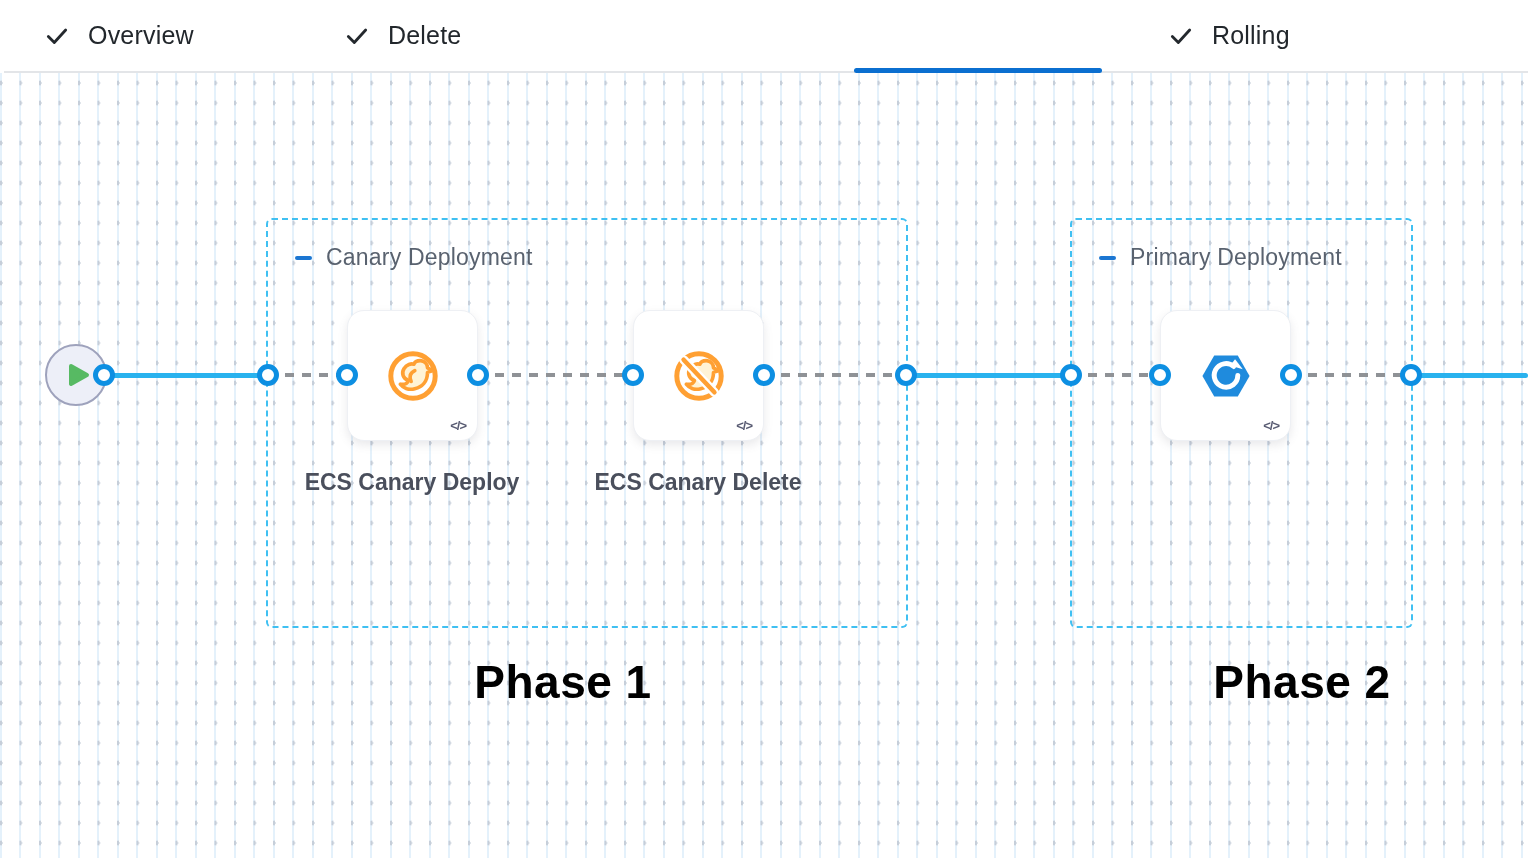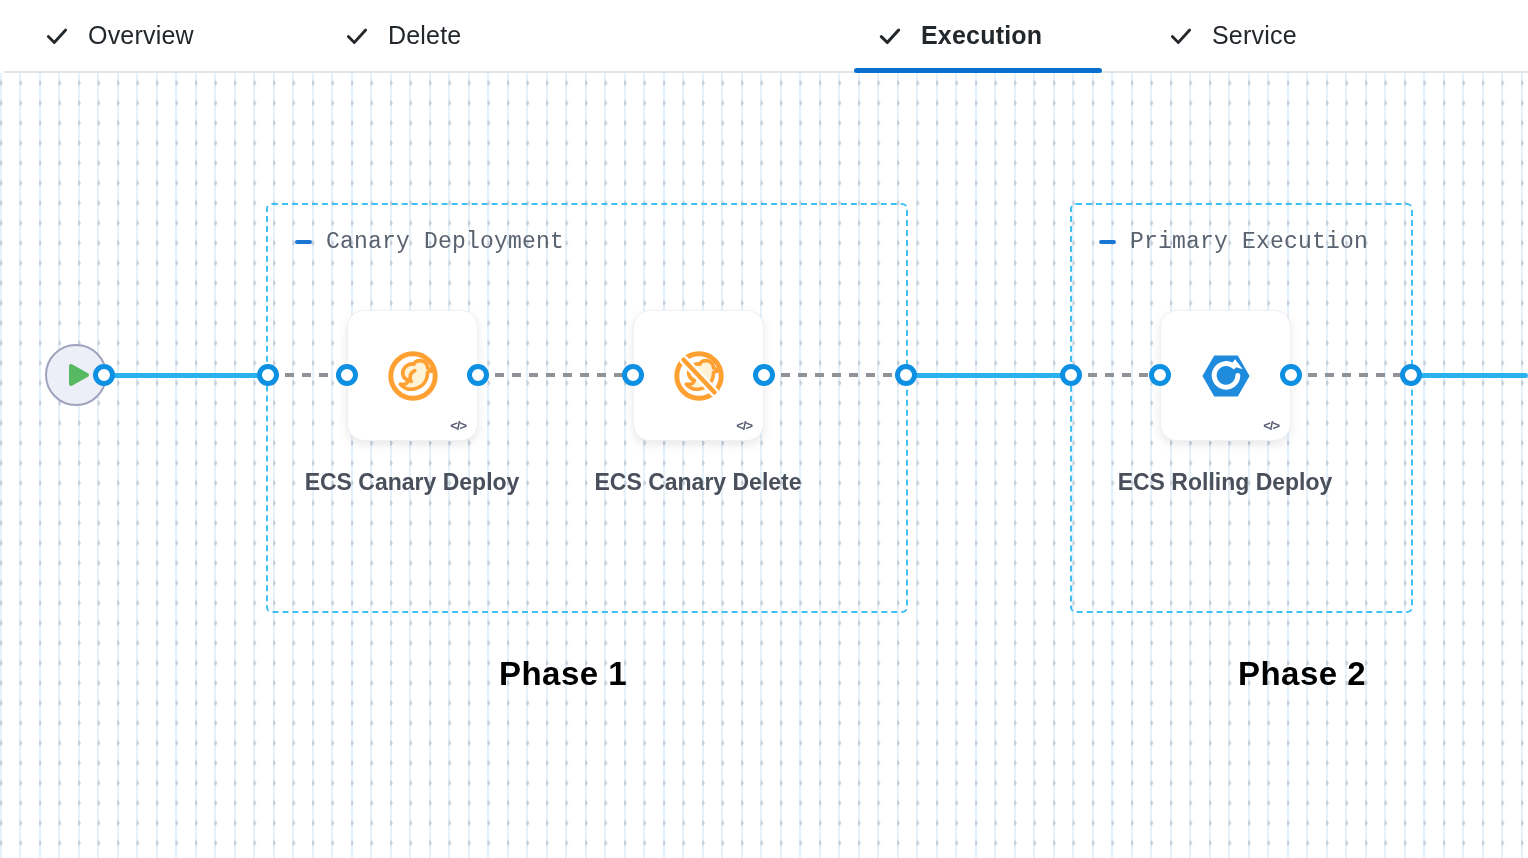--- a/index.html
+++ b/index.html
@@ -44,22 +44,22 @@
   }
   
   .start-node{
     position:absolute;left:45px;top:271px;width:62px;height:62px;border-radius:50%;
     background:#edeff8;border:2px solid #9ea2bc;display:flex;align-items:center;
     justify-content:center;z-index:5;box-sizing:border-box;
   }
   .start-node svg{margin-left:5px;}
   
   .group{
-    position:absolute;top:130px;height:410px;border:2px dashed #3fc0f2;
-    border-radius:6px;box-sizing:border-box;z-index:2;font-family:Liberation Mono, monospace;
+    position:absolute;top:145px;height:410px;border:2px dashed #3fc0f2;
+    border-radius:6px;box-sizing:border-box;z-index:2;
   }
   .group-header{
     position:absolute;left:27px;top:24px;display:flex;align-items:center;gap:14px;
   }
   .minus-btn{width:17px;height:4px;background:#1b76d2;border-radius:2px;cursor:pointer;}
   .group-title{font-size:23px;color:#59626f;font-weight:500;letter-spacing:.2px;}
   
   .card{
     position:absolute;top:237px;width:131px;height:131px;background:#ffffff;
     border:1px solid #eef0f4;border-radius:17px;box-sizing:border-box;
@@ -69,21 +69,21 @@
   .code-badge{
     position:absolute;right:11px;bottom:7px;font-size:13px;font-weight:700;
     color:#585b72;letter-spacing:-1px;
   }
   .step-label{
     position:absolute;top:389px;width:220px;text-align:center;
     font-size:23px;line-height:40px;font-weight:600;color:#4a4f5c;z-index:4;
   }
   .phase-label{
     position:absolute;top:582px;width:300px;text-align:center;
-    font-size:33px;font-weight:700;color:#000000;z-index:4;letter-spacing:.5px;
+    font-size:46px;font-weight:700;color:#000000;z-index:4;letter-spacing:.5px;
   }
 </style>
 </head>
 <body>
 
 <div class="tabbar">
 
   <div class="tab" style="left:40px">
     <span class="check">
       <svg width="26" height="26" viewBox="0 0 24 24">
@@ -96,36 +96,28 @@
   <div class="tab" style="left:340px">
     <span class="check">
       <svg width="26" height="26" viewBox="0 0 24 24">
           <path d="M4 12.5 L9.5 18 L20 6.5" stroke="#24292e" stroke-width="2.6" fill="none" stroke-linecap="round" stroke-linejoin="round"></path>
         </svg>
     </span>
     <span class="tab-label">Delete</span>
   </div>
 
 
-  <div class="tab active" style="left:873px">
-    <span class="check">
-      <svg width="26" height="26" viewBox="0 0 24 24">
-          <path d="M4 12.5 L9.5 18 L20 6.5" stroke="#24292e" stroke-width="2.9" fill="none" stroke-linecap="round" stroke-linejoin="round"></path>
-        </svg>
-    </span>
-    <span class="tab-label">Execution</span>
-  </div>
 
   <div class="tab" style="left:1164px">
     <span class="check">
       <svg width="26" height="26" viewBox="0 0 24 24">
           <path d="M4 12.5 L9.5 18 L20 6.5" stroke="#24292e" stroke-width="2.6" fill="none" stroke-linecap="round" stroke-linejoin="round"></path>
         </svg>
     </span>
-    <span class="tab-label">Service</span>
+    <span class="tab-label">Rolling</span>
   </div>
 
   <div class="tab-underline"></div>
 </div>
 
 <div class="canvas">
 
   <div class="seg-solid" style="left:104px;width:164px"></div>
   <div class="seg-dashed" style="left:268px;width:79px"></div>
   <div class="seg-dashed" style="left:478px;width:155px"></div>
@@ -138,21 +130,21 @@
   <div class="group" style="left:266px;width:642px">
     <div class="group-header">
       <span class="minus-btn"></span>
       <span class="group-title">Canary Deployment</span>
     </div>
   </div>
 
   <div class="group" style="left:1070px;width:343px">
     <div class="group-header">
       <span class="minus-btn"></span>
-      <span class="group-title">Primary Execution</span>
+      <span class="group-title">Primary Deployment</span>
     </div>
   </div>
 
   <div class="start-node">
     <svg width="24" height="26" viewBox="0 0 24 26">
       <polygon points="4,4 20,13 4,22" fill="#57ba63" stroke="#57ba63" stroke-width="4" stroke-linejoin="round"></polygon>
     </svg>
   </div>
 
   <div class="card" style="left:347px">
@@ -178,21 +170,20 @@
     <svg width="58" height="58" viewBox="0 0 64 64">
       <polygon points="58,32 45,54.5 19,54.5 6,32 19,9.5 45,9.5" fill="#1f8bdd"></polygon>
       <path d="M40.5 21.5 A13 13 0 1 0 45 31.5" stroke="#ffffff" stroke-width="5.5" fill="none" stroke-linecap="round"></path>
       <polygon points="36.5,20.5 50.5,24.5 42,13.5" fill="#ffffff"></polygon>
     </svg>
     <span class="code-badge">&lt;/&gt;</span>
   </div>
 
   <div class="step-label" style="left:302px">ECS Canary Deploy</div>
   <div class="step-label" style="left:588px">ECS Canary Delete</div>
-  <div class="step-label" style="left:1115px">ECS Rolling Deploy</div>
 
   <div class="port" style="left:93px"></div>
   <div class="port" style="left:257px"></div>
   <div class="port" style="left:336px"></div>
   <div class="port" style="left:467px"></div>
   <div class="port" style="left:622px"></div>
   <div class="port" style="left:753px"></div>
   <div class="port" style="left:895px"></div>
   <div class="port" style="left:1060px"></div>
   <div class="port" style="left:1149px"></div>

